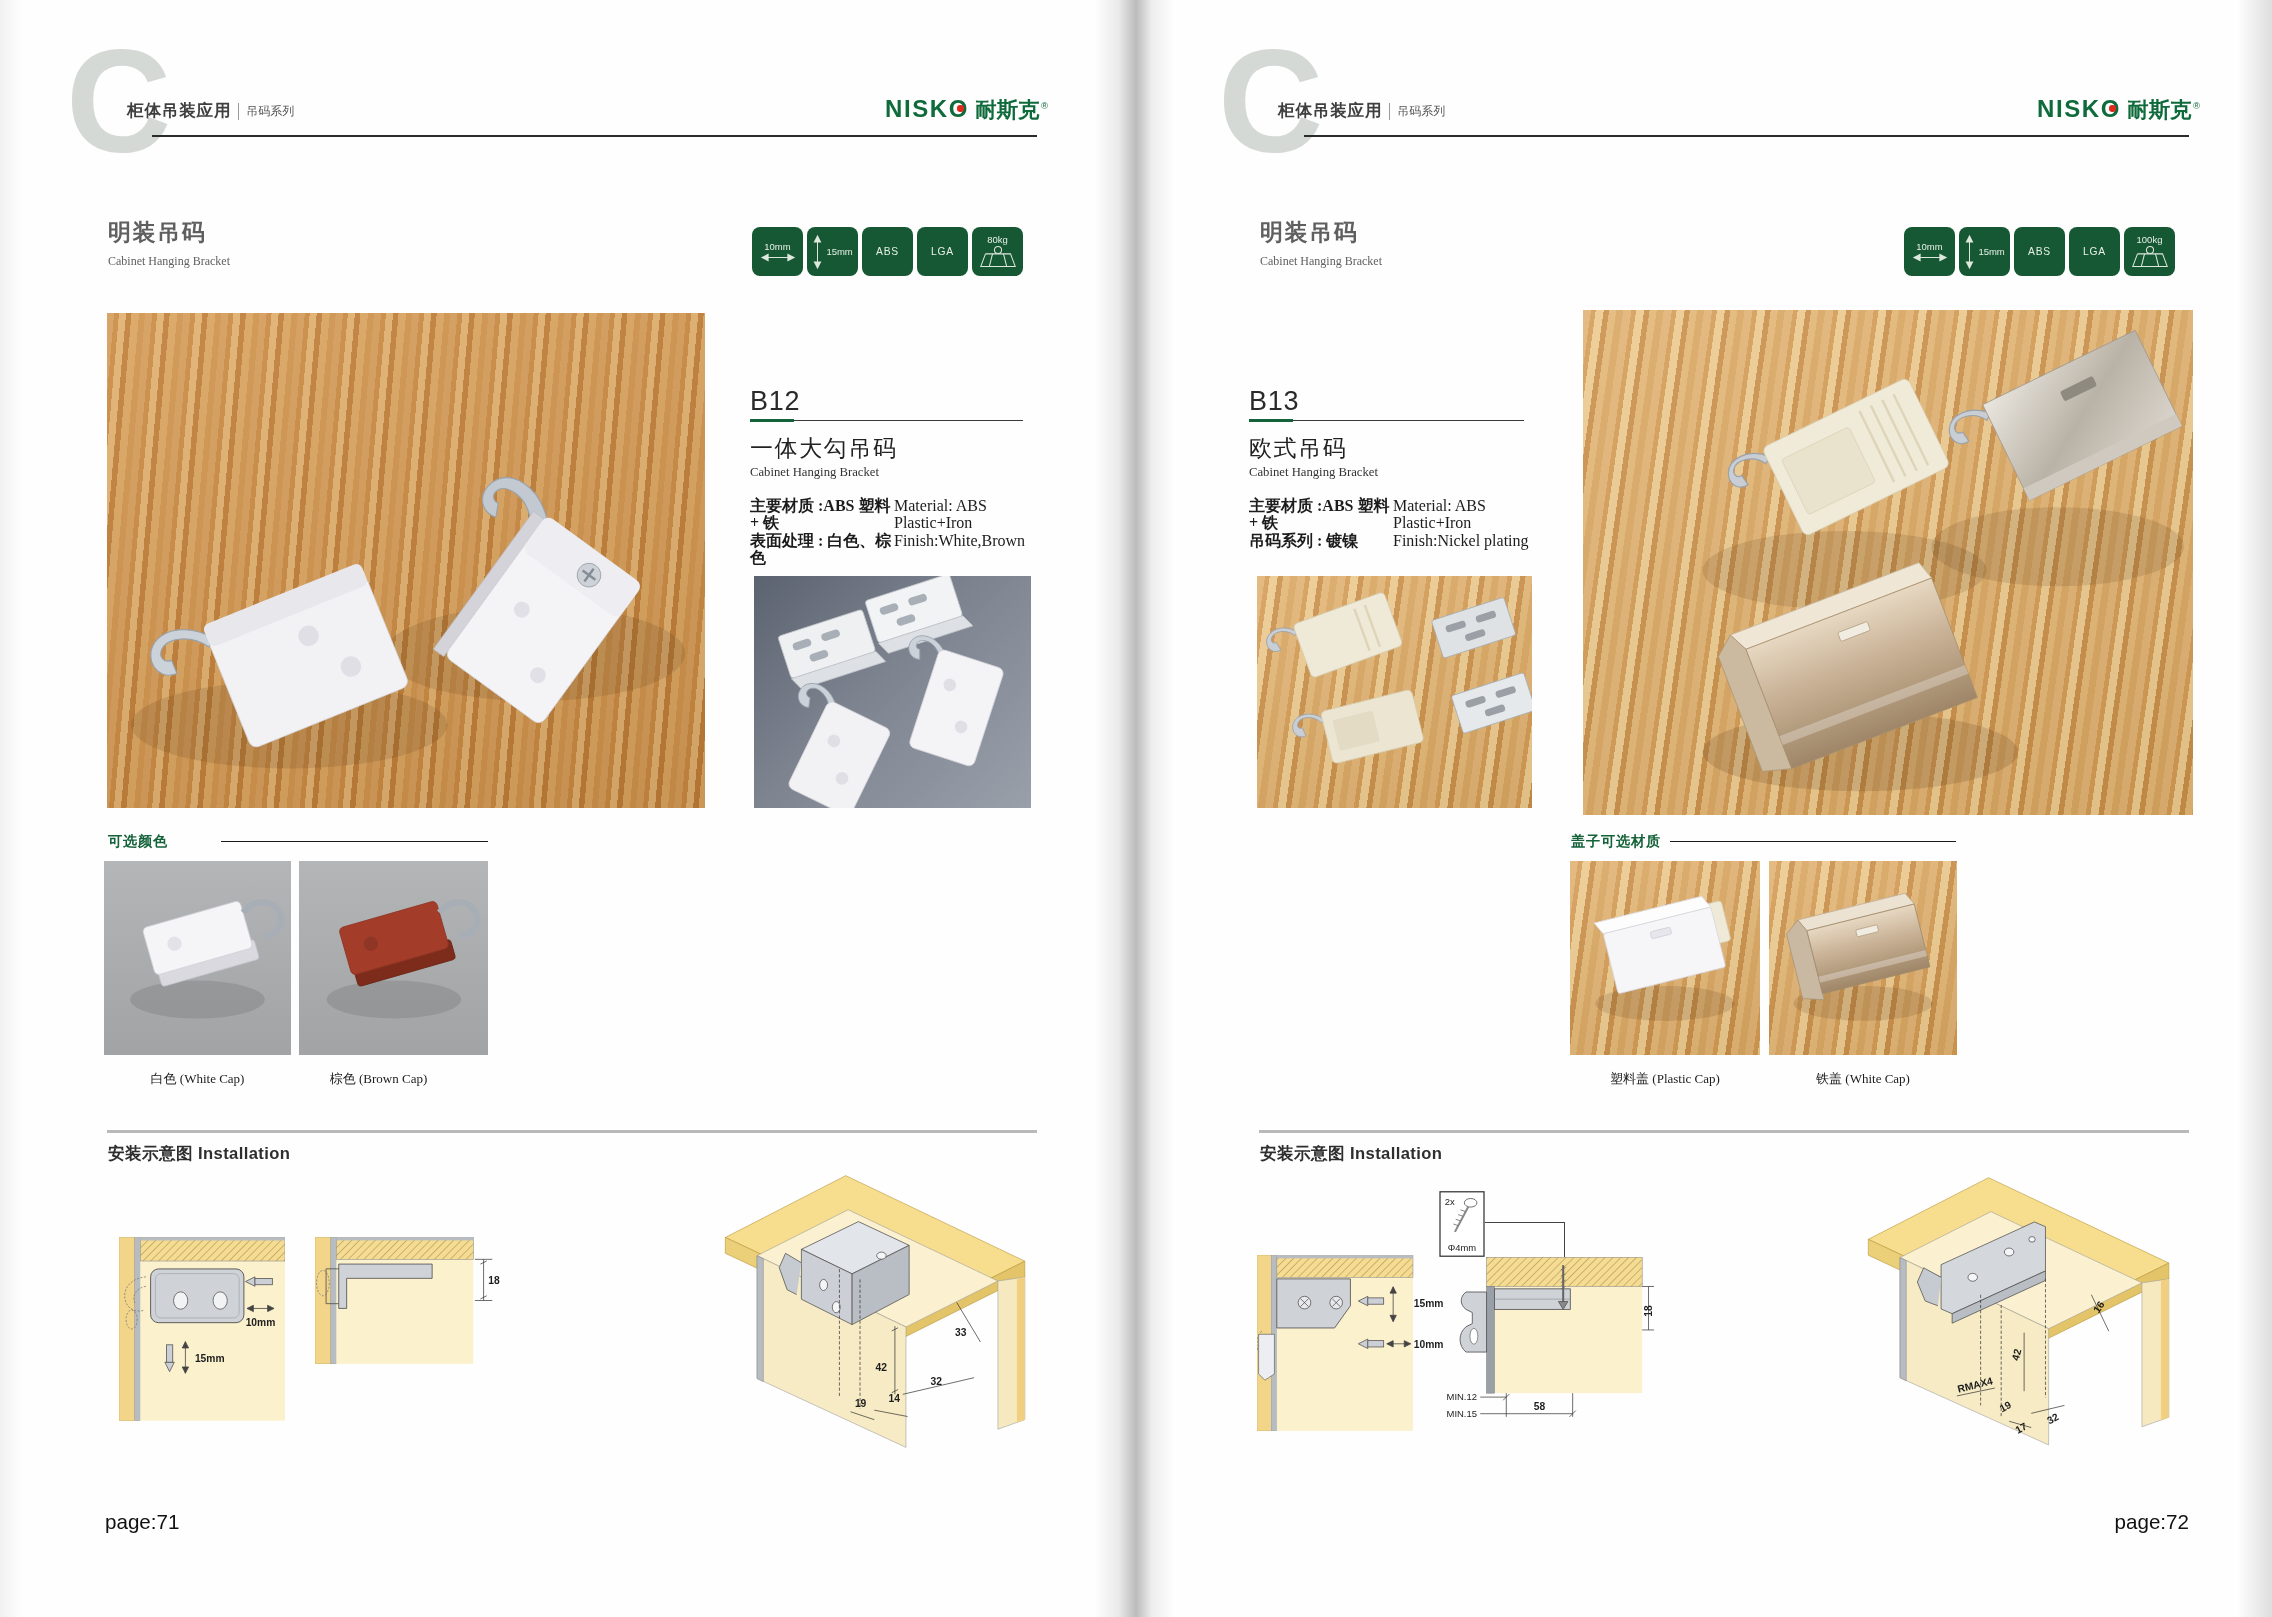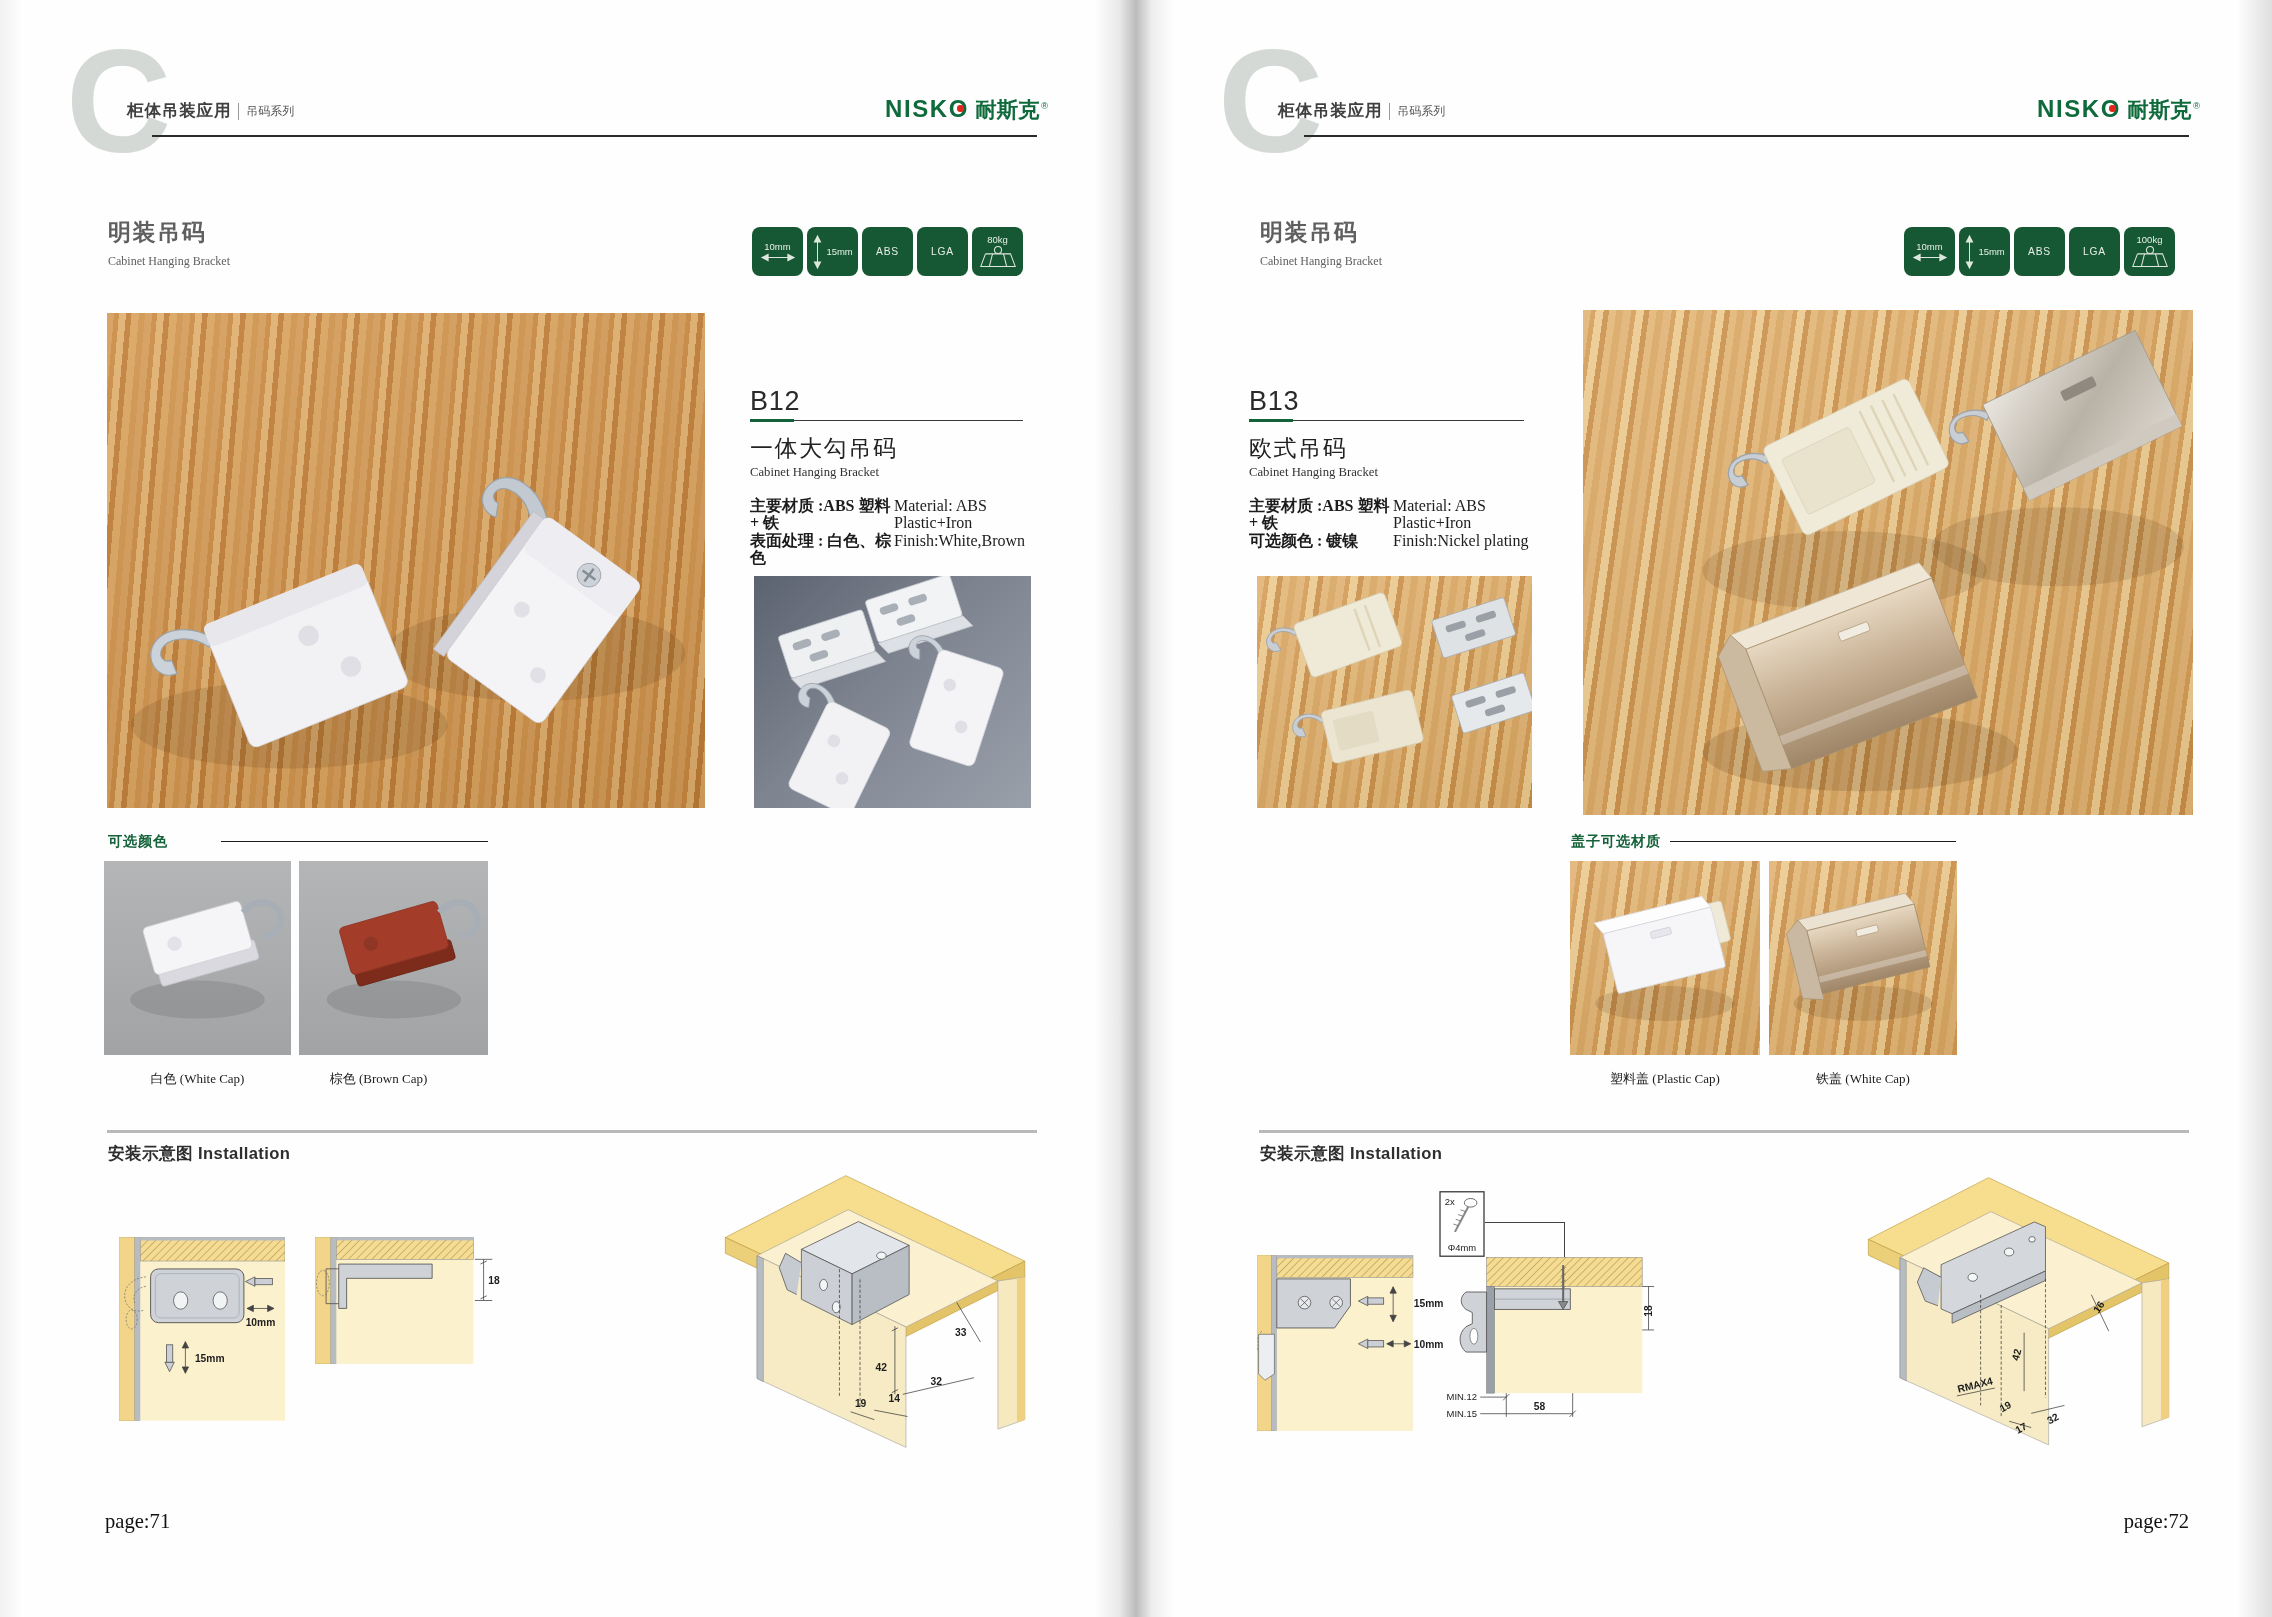--- a/index.html
+++ b/index.html
@@ -53,21 +53,21 @@
   .photo svg{position:absolute;left:0;top:0;}
   
   .optrow{position:absolute;display:flex;align-items:center;}
   .optlabel{font-size:14.2px;font-weight:bold;color:#14623a;white-space:nowrap;letter-spacing:0.8px;}
   .optline{flex:1;border-top:1.6px solid #1b1b1b;margin-left:9.5px;}
   .caption{position:absolute;text-align:center;font-size:13px;color:#1c1c1c;
            font-family:"Liberation Serif",serif;}
   
   .grayrule{position:absolute;height:3.2px;background:#b9b9b9;}
   .instlabel{position:absolute;font-size:16.6px;font-weight:600;color:#2e2e2e;letter-spacing:0.4px;}
-  .pagenum{position:absolute;font-size:20.6px;color:#111;font-family:Liberation Serif, serif;}
+  .pagenum{position:absolute;font-size:20.6px;color:#111;font-family:Liberation Sans, sans-serif;}
   .fold{position:absolute;top:0;height:100%;width:79px;pointer-events:none;
     background:linear-gradient(90deg,rgba(120,120,120,0) 0%,rgba(110,110,110,.14) 30%,rgba(80,80,80,.38) 52%,rgba(120,120,120,.12) 72%,rgba(255,255,255,0) 100%);}
   .edge-r{position:absolute;top:0;height:100%;left:2237px;width:36px;pointer-events:none;
     background:linear-gradient(90deg,rgba(0,0,0,0),rgba(0,0,0,.13));}
   .edge-l{position:absolute;top:0;height:100%;left:0;width:22px;pointer-events:none;
     background:linear-gradient(270deg,rgba(0,0,0,0),rgba(0,0,0,.05));}
   .conn{position:absolute;border-top:0.9px solid #444;border-right:0.9px solid #444;}
   
   svg text{font-family:"Liberation Sans",sans-serif;}
   .dt{font-size:13px;fill:#1d1d1d;font-weight:bold;}
@@ -419,21 +419,21 @@
 <div class="pcode-rule" style="left:1249px;top:420px;width:275px;"></div>
 <div class="pcode-green" style="left:1249px;top:419px;width:44px;"></div>
 <div class="pname" style="left:1249px;top:433px;">欧式吊码</div>
 <div class="pname-en" style="left:1249px;top:465px;">Cabinet Hanging Bracket</div>
 <div class="pspec" style="left:1249px;top:497px;width:293px;">
   <div class="row">
     <span class="cn">主要材质 :ABS 塑料 + 铁</span>
     <span class="en">Material: ABS Plastic+Iron</span>
   </div>
   <div class="row">
-    <span class="cn">可选颜色 : 镀镍</span>
+    <span class="cn">吊码系列 : 镀镍</span>
     <span class="en">Finish:Nickel plating</span>
   </div>
 </div>
 
 <div class="photo wood-r" style="left:1583px;top:310px;width:610px;height:505px;">
   <svg viewBox="0 0 770 640" width="610" height="505">
     <ellipse cx="330" cy="330" rx="180" ry="50" fill="rgba(60,30,5,0.12)"></ellipse>
     <ellipse cx="600" cy="300" rx="160" ry="50" fill="rgba(60,30,5,0.12)"></ellipse>
     <ellipse cx="350" cy="560" rx="200" ry="50" fill="rgba(60,30,5,0.14)"></ellipse>
     <g transform="translate(225,175) rotate(-26)">

